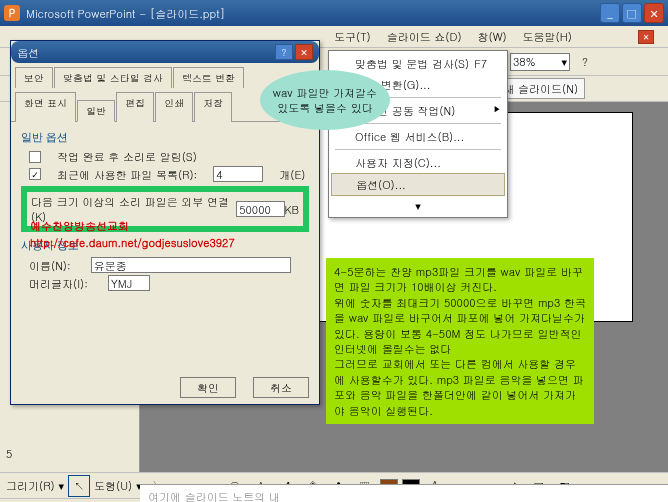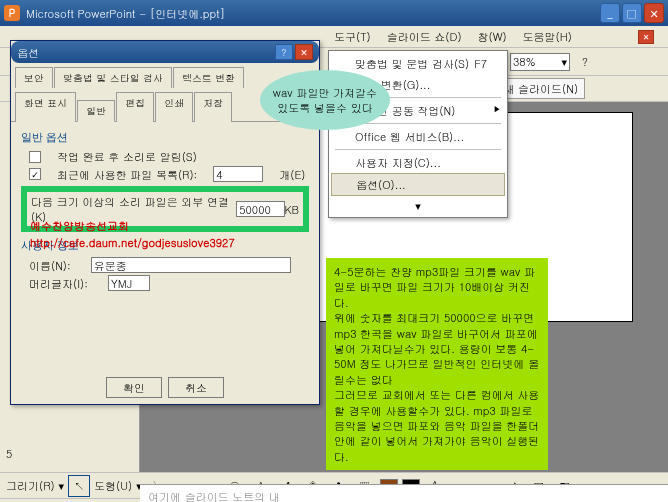--- a/index.html
+++ b/index.html
@@ -40,49 +40,49 @@
 .tabs { display: flex; flex-wrap: wrap; padding: 4px 4px 0; }
 .tab { padding: 3px 8px; border: 1px solid #9a9a9a; border-bottom: none; background: #ece9d8; margin-right: 1px; cursor: pointer; font-size: 10px; }
 .tab.active { background: #ece9d8; border-bottom: 1px solid #ece9d8; position: relative; z-index: 2; margin-top: 8px; }
 .dialog-body { padding: 8px 10px; border-top: 1px solid #9a9a9a; margin-top: -1px; }
 .section-label { color: #0a4a8a; margin-bottom: 4px; font-family: Liberation Serif, serif; }
 .checkbox-row { display: flex; align-items: center; gap: 16px; margin: 2px 0 2px 8px; }
 .checkbox { width: 12px; height: 12px; border: 1px solid #7a7a7a; background: #fff; display: flex; align-items: center; justify-content: center; font-size: 9px; }
 .highlight-row { border: 6px solid #22c55e; padding: 2px 4px; display: flex; align-items: center; margin: 4px 0; }
 .numfield { width: 50px; height: 16px; border: 1px solid #7a7a7a; background: #fff; padding: 0 2px; }
 .textfield { width: 200px; height: 16px; border: 1px solid #7a7a7a; background: #fff; padding: 0 2px; margin-left: 4px; }
-.dialog-buttons { display: flex; justify-content: center; gap: 6px; padding: 6px 10px; }
+.dialog-buttons { display: flex; justify-content: flex-end; gap: 17px; padding: 6px 10px; }
 .dlgbtn { padding: 2px 16px; border: 1px solid #7a7a7a; background: #ece9d8; cursor: pointer; }
 
 
 .dropdown { position: absolute; top: 50px; left: 328px; width: 180px; background: #fff; border: 1px solid #7a7a7a; box-shadow: 2px 2px 4px rgba(0,0,0,0.3); z-index: 200; padding: 2px; }
 .dropdown .ditem { padding: 3px 18px 3px 24px; cursor: pointer; position: relative; }
 .dropdown .ditem.selected { background: #e8e4d8; border: 1px solid #b0a880; }
 .dropdown .ditem.arrow::after { content: "▶"; position: absolute; right: 4px; font-size: 8px; }
 .dropdown .sep { border-top: 1px solid #c0c0c0; margin: 2px 4px; }
 
 
 .bubble { position: absolute; top: 70px; left: 260px; width: 130px; height: 60px; background: #a0e0d0; border-radius: 50%; display: flex; align-items: center; justify-content: center; text-align: center; padding: 8px; z-index: 300; font-size: 11px; }
 
 
 .redtext { position: absolute; top: 218px; left: 30px; color: #d00000; font-size: 15px; font-weight: bold; z-index: 150; line-height: 1.5; }
 
 
-.greennote { position: absolute; top: 258px; left: 326px; width: 222px; background: #a0e000; padding: 6px 8px; z-index: 150; font-size: 11px; line-height: 1.4; }
+.greennote { position: absolute; top: 258px; left: 326px; width: 268px; background: #a0e000; padding: 6px 8px; z-index: 150; font-size: 11px; line-height: 1.4; }
 
 .colorbtn { width: 18px; height: 14px; border: 1px solid #7a7a7a; }
 </style>
 </head>
 <body>
 
 <div class="titlebar">
   <div class="app-icon">P</div>
   <span>Microsoft PowerPoint</span>
   <span>&nbsp;-&nbsp;</span>
-  <span>[인터넷에.ppt]</span>
+  <span>[슬라이드.ppt]</span>
   <div class="wbtns">
     <div class="wbtn">_</div>
     <div class="wbtn">□</div>
     <div class="wbtn close">✕</div>
   </div>
 </div>
 
 <div class="menubar">
   <span style="width:320px"></span>
   <span>도구(T)</span>

